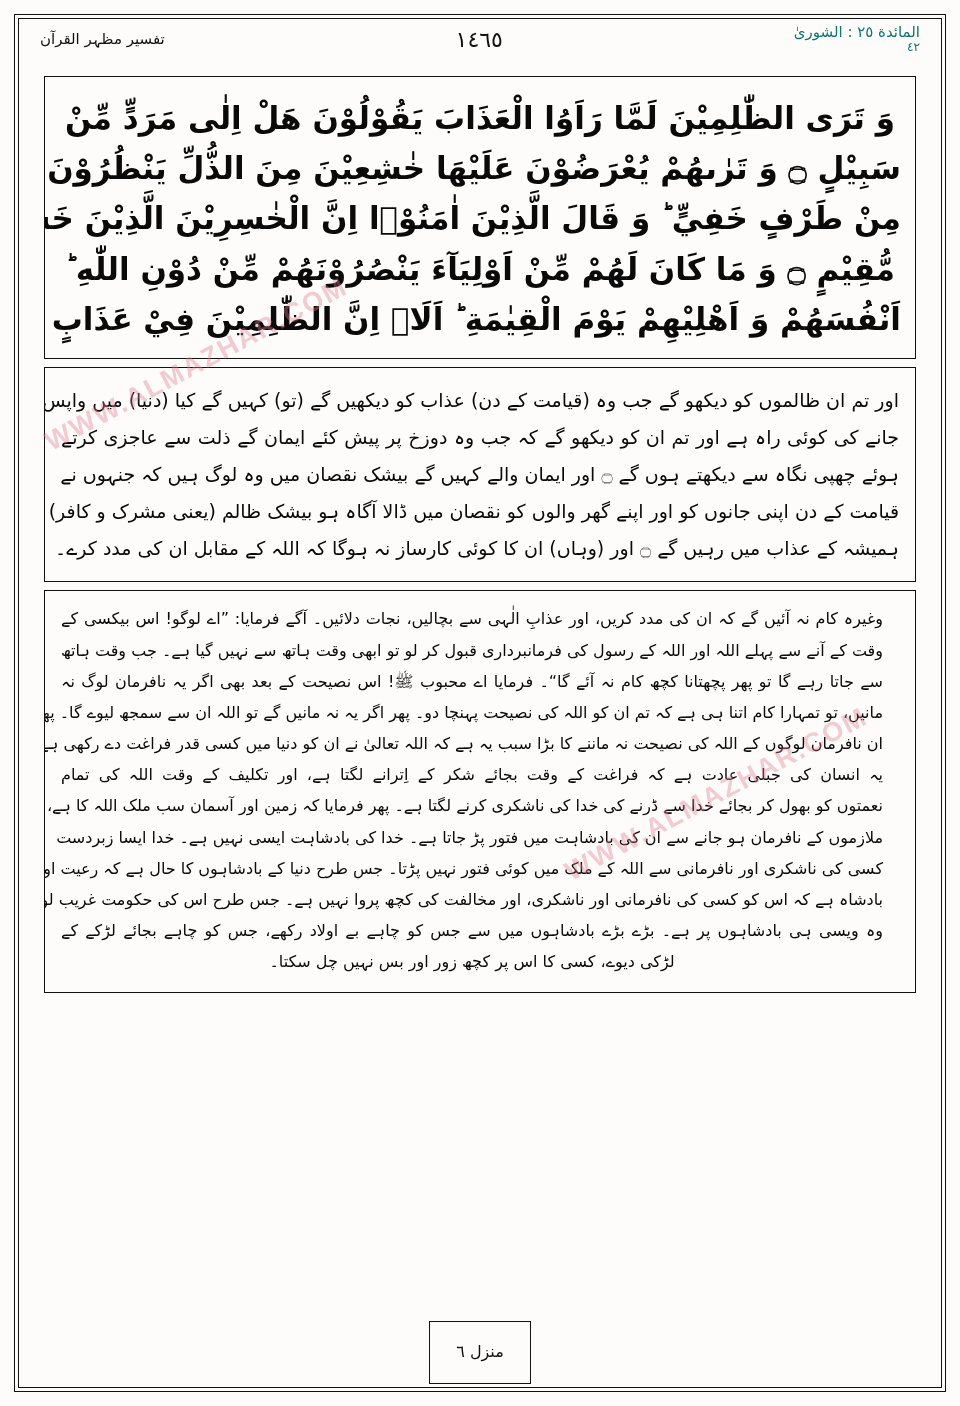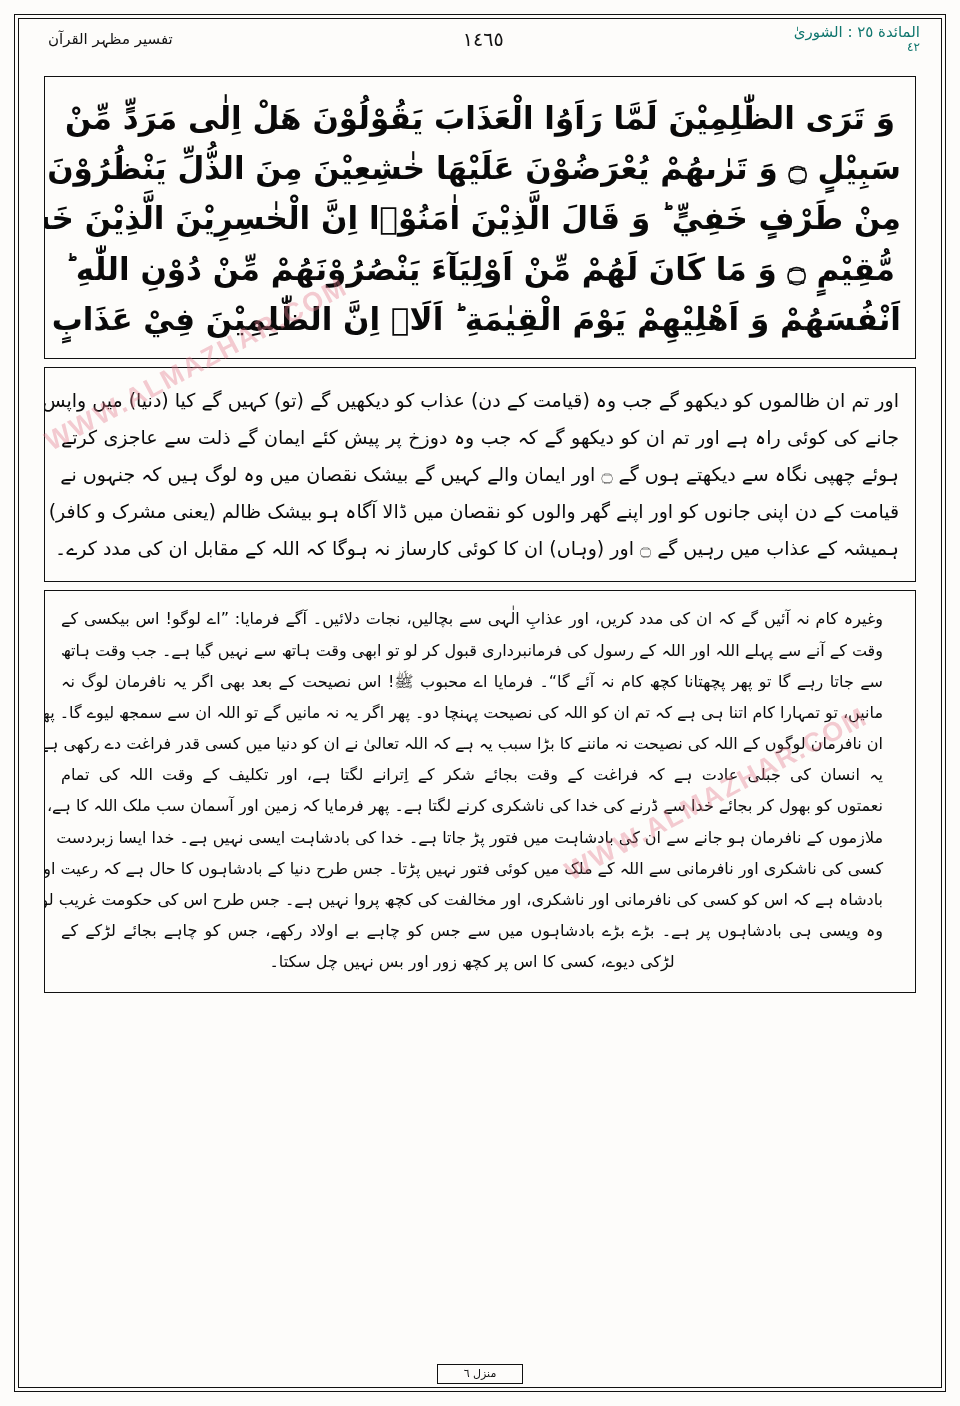--- a/index.html
+++ b/index.html
@@ -50,31 +50,30 @@
     direction: rtl;
     font-family: "DejaVu Sans", sans-serif;
   }
   .header .hdr-right {
     font-size: 15px;
     color: #0f766e;
     letter-spacing: 0;
     white-space: nowrap;
   }
   .header .hdr-center {
-    font-size: 19px;
+    font-size: 22px;
     color: #111;
     letter-spacing: 2px;
     white-space: nowrap;
   }
   .header .hdr-left {
     font-size: 15px;
     color: #111;
     white-space: nowrap;
     text-align: left;
-    margin-left: 8px;
   }
   .header .hdr-right .sub,
   .header .hdr-left .sub {
     display: block;
     font-size: 12px;
     line-height: 1.1;
   }
 
   
   .content {
@@ -150,22 +149,22 @@
   .footer {
     position: absolute;
     left: 0;
     right: 0;
     bottom: 22px;
     text-align: center;
   }
   .footer-badge {
     display: inline-block;
     border: 1px solid #111;
-    padding: 2px 26px;
-    font-size: 11px;
+    padding: 20px 26px;
+    font-size: 16px;
     line-height: 1.3;
     color: #111;
     direction: rtl;
     text-align: right;
   }
 
   
   .watermark {
     position: absolute;
     color: rgba(225, 120, 140, 0.38);

